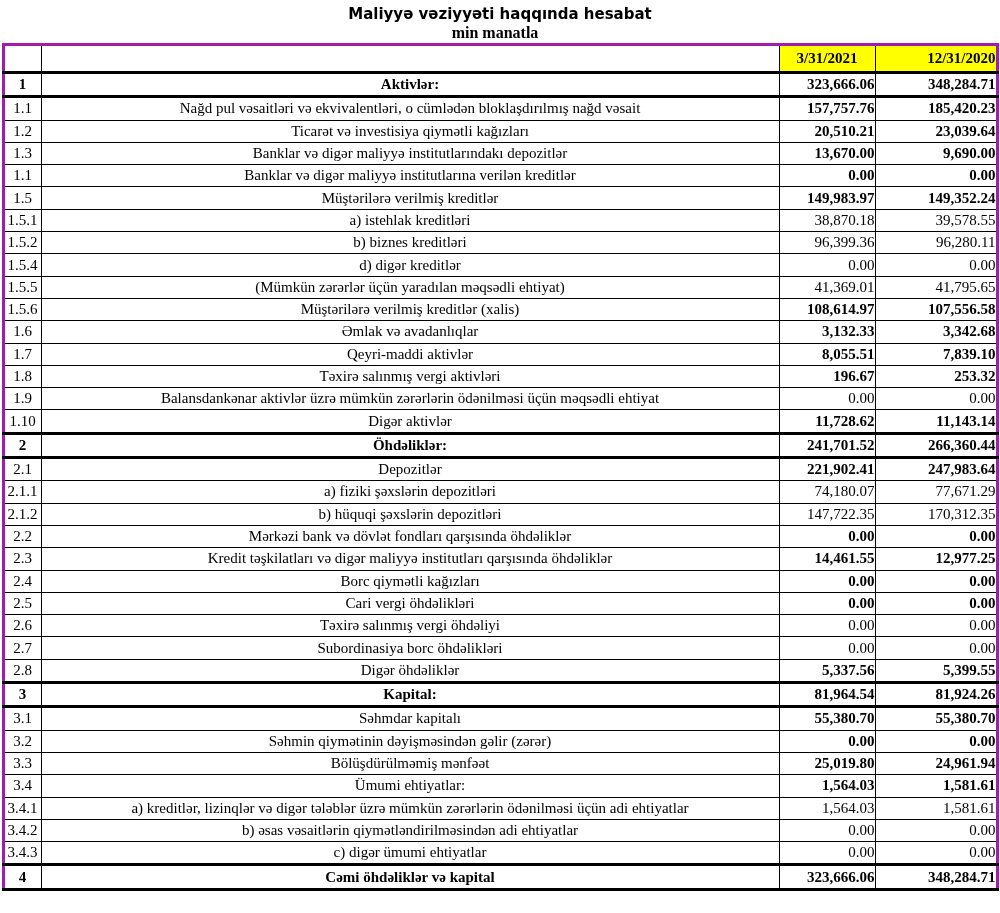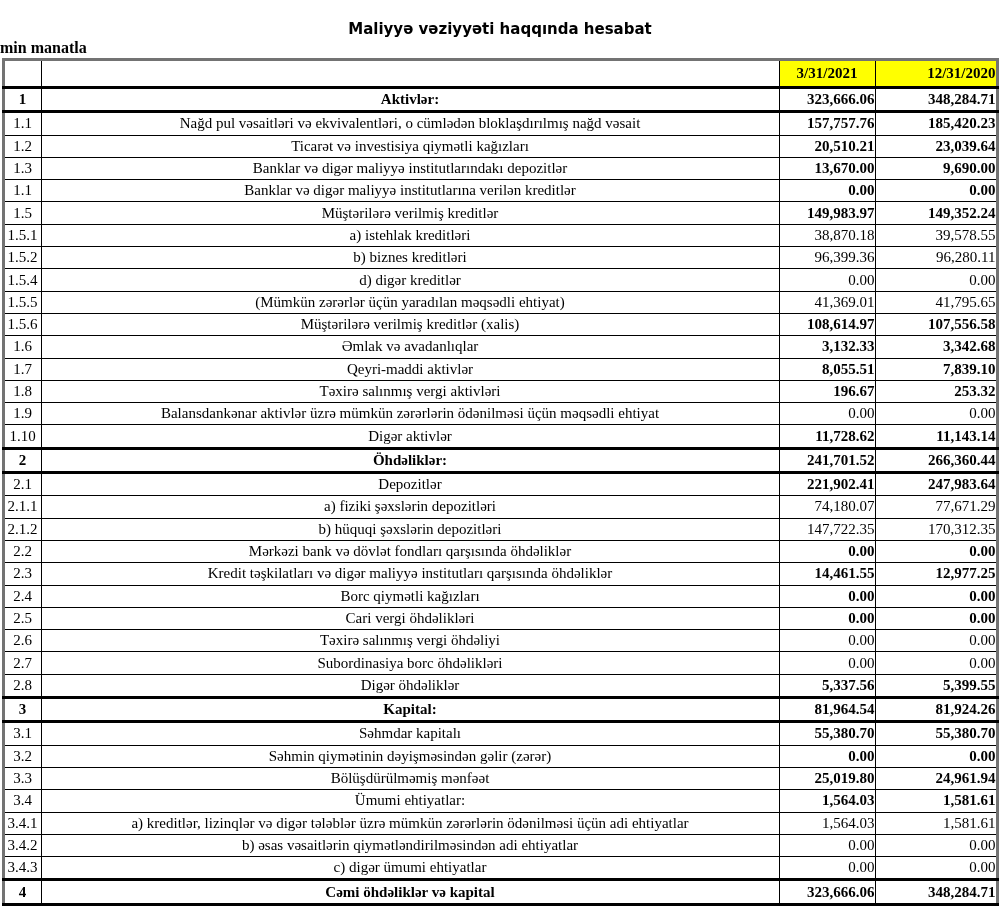--- a/index.html
+++ b/index.html
@@ -12,39 +12,39 @@
     height: 913px;
     overflow: hidden;
     position: relative;
   }
   .doc-title {
     text-align: center;
     font-family: "DejaVu Sans", "Liberation Sans", sans-serif;
     font-weight: bold;
     font-size: 15px;
     color: #000;
-    padding-top: 20px;
+    padding-top: 5px;
     letter-spacing: 0px;
   }
   .unit-note {
-    text-align: left;
+    text-align: center;
     font-family: "Liberation Serif", serif;
     font-weight: bold;
     font-size: 16px;
     color: #000;
     padding-right: 10px;
     margin-top: 1px;
     margin-bottom: 1px;
   }
   table.fin {
     width: 994px;
     margin: 0 auto;
     border-collapse: collapse;
     table-layout: fixed;
-    border: 3px solid #737373;
+    border: 3px solid #a21caf;
   }
   table.fin td, table.fin th {
     border: 1.5px solid #000;
     font-family: "Liberation Serif", serif;
     font-size: 15px;
     color: #000;
     vertical-align: middle;
     overflow: hidden;
     white-space: nowrap;
     padding: 0;

